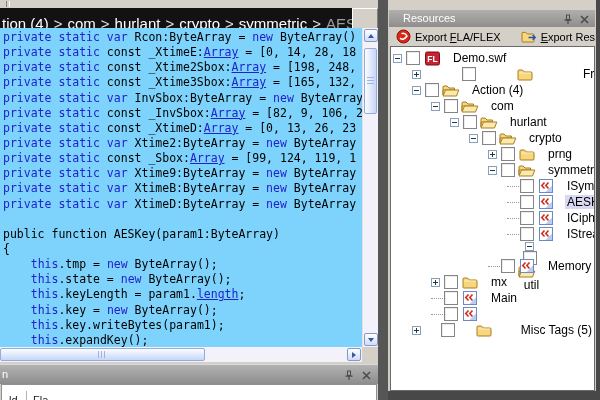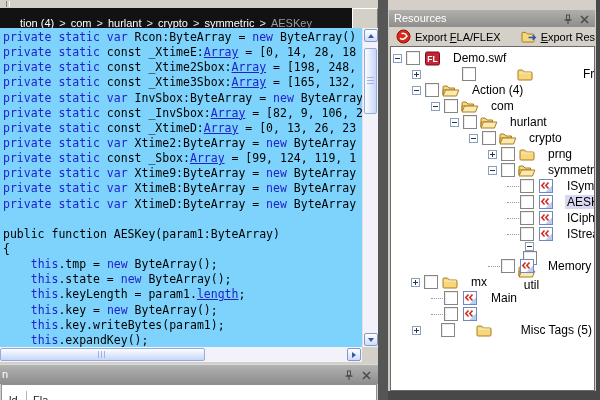--- a/index.html
+++ b/index.html
@@ -3,21 +3,21 @@
 <meta charset="utf-8">
 <style>
   html,body{margin:0;padding:0;}
   .screen{position:relative;width:600px;height:400px;background:#d4d0c8;overflow:hidden;
           font-family:"Liberation Sans",sans-serif;-webkit-font-smoothing:none;}
   
   .top-strip{position:absolute;left:0;top:0;width:378px;height:8px;background:#d4d0c8;}
   .top-groove{position:absolute;left:6px;top:1px;width:2px;height:6px;border-left:1px solid #808080;border-right:1px solid #ffffff;}
   
   .breadcrumb{position:absolute;left:0;top:8px;width:352px;height:30px;background:#121212;
-              color:#fff;font-size:11px;display:flex;align-items:center;padding-left:20px;white-space:nowrap;overflow:hidden;}
+              color:#fff;font-size:15px;display:flex;align-items:center;padding-left:2px;white-space:nowrap;overflow:hidden;}
   .crumb{color:#fff;text-decoration:underline;cursor:pointer;}
   .crumb-sep{color:#e6e6e6;margin:0 5px;}
   .crumb-current{color:#9c9c9c;}
   .bc-corner{position:absolute;left:352px;top:8px;width:26px;height:20px;background:#d4d0c8;
              border-left:1px solid #ffffff;border-top:1px solid #ffffff;border-right:1px solid #808080;box-sizing:border-box;}
   
   .code-area{position:absolute;left:0;top:28px;width:362px;height:319px;background:#7dd3fc;overflow:hidden;
              font-family:"DejaVu Sans Mono","Liberation Mono",monospace;font-size:11.5px;line-height:15.15px;
              padding:2px 0 0 3px;box-sizing:border-box;}
   .code-line{white-space:pre;height:15.15px;}
@@ -48,21 +48,21 @@
   .frag-div{position:absolute;left:24px;top:6px;width:1px;height:14px;background:#b4b4b4;}
   .cap-btn{position:absolute;top:3px;width:14px;height:14px;cursor:pointer;display:flex;align-items:center;justify-content:center;}
   
   .splitter{position:absolute;left:378px;top:0;width:10px;height:400px;background:#565656;cursor:ew-resize;}
   
   .right-pane{position:absolute;left:388px;top:0;width:212px;height:400px;background:#d0ccc4;}
   .rp-right-border{position:absolute;left:208px;top:0;width:4px;height:400px;background:#484848;}
   .rp-bottom{position:absolute;left:0;top:391px;width:208px;height:9px;background:#484848;}
   .rp-top{position:absolute;left:0;top:0;width:208px;height:10px;background:#d4d0c8;}
   .rp-caption{position:absolute;left:1px;top:10px;width:206px;height:17px;background:linear-gradient(#b0afad,#8f8e8c);
-              color:#ffffff;font-size:11px;line-height:17px;padding-left:5px;box-sizing:border-box;}
+              color:#ffffff;font-size:11px;line-height:17px;padding-left:14px;box-sizing:border-box;}
   .rp-toolbar{position:absolute;left:1px;top:27px;width:206px;height:19px;background:#d4d0c8;display:flex;align-items:center;overflow:hidden;}
   .tb-btn{display:flex;align-items:center;gap:4px;font-size:11px;color:#000;cursor:pointer;white-space:nowrap;}
   .tb-btn .icon{display:flex;}
   .accel{text-decoration:underline;}
   .rp-tree{position:absolute;left:2px;top:46px;width:205px;height:345px;background:#ffffff;border:1px solid #6a6a6a;
            box-sizing:border-box;overflow:hidden;padding-top:3px;}
   .row{display:flex;align-items:center;height:16px;font-size:12px;color:#000;cursor:default;}
   .exp{width:9px;height:9px;background:#fff;border:1px solid #86a0c0;position:relative;flex:none;margin-right:4px;box-sizing:border-box;cursor:pointer;}
   .exp::before{content:'';position:absolute;left:1px;right:1px;top:3px;height:1px;background:#333;}
   .exp.plus::after{content:'';position:absolute;top:1px;bottom:1px;left:3px;width:1px;background:#333;}
@@ -360,21 +360,21 @@
           <span class="ticon icon">
             <svg width="14" height="14" viewBox="0 0 14 14">
               <rect x="0.5" y="0.5" width="13" height="13" fill="#ffffff" stroke="#6f87c7"></rect>
               <path d="M13 6.5 L13 13 L6.5 13 Z" fill="#b9cdf0"></path>
               <path d="M5.5 3.5 L2.8 6.5 L5.5 9.5" stroke="#d22e1e" stroke-width="1.6" fill="none"></path>
               <path d="M9.5 3.5 L6.8 6.5 L9.5 9.5" stroke="#d22e1e" stroke-width="1.6" fill="none"></path>
             </svg>
           </span>
           <span class="tlabel">Memory</span>
         </div>
-        <div class="row" style="padding-left: 20px;">
+        <div class="row" style="padding-left: 40px;">
           <span class="exp plus"></span>
           <span class="chk"></span>
           <span class="ticon icon">
             <svg width="16" height="13" viewBox="0 0 16 13">
               <path d="M1 11 L1 3 Q1 2 2 2 L5.5 2 L7.5 4 L14 4 Q15 4 15 5 L15 11 Q15 12 14 12 L2 12 Q1 12 1 11 Z" fill="#f7d77e" stroke="#ab7d21"></path>
               <path d="M2 5 L14 5" stroke="#fcedba" stroke-width="1"></path>
             </svg>
           </span>
           <span class="tlabel">mx</span>
         </div>

